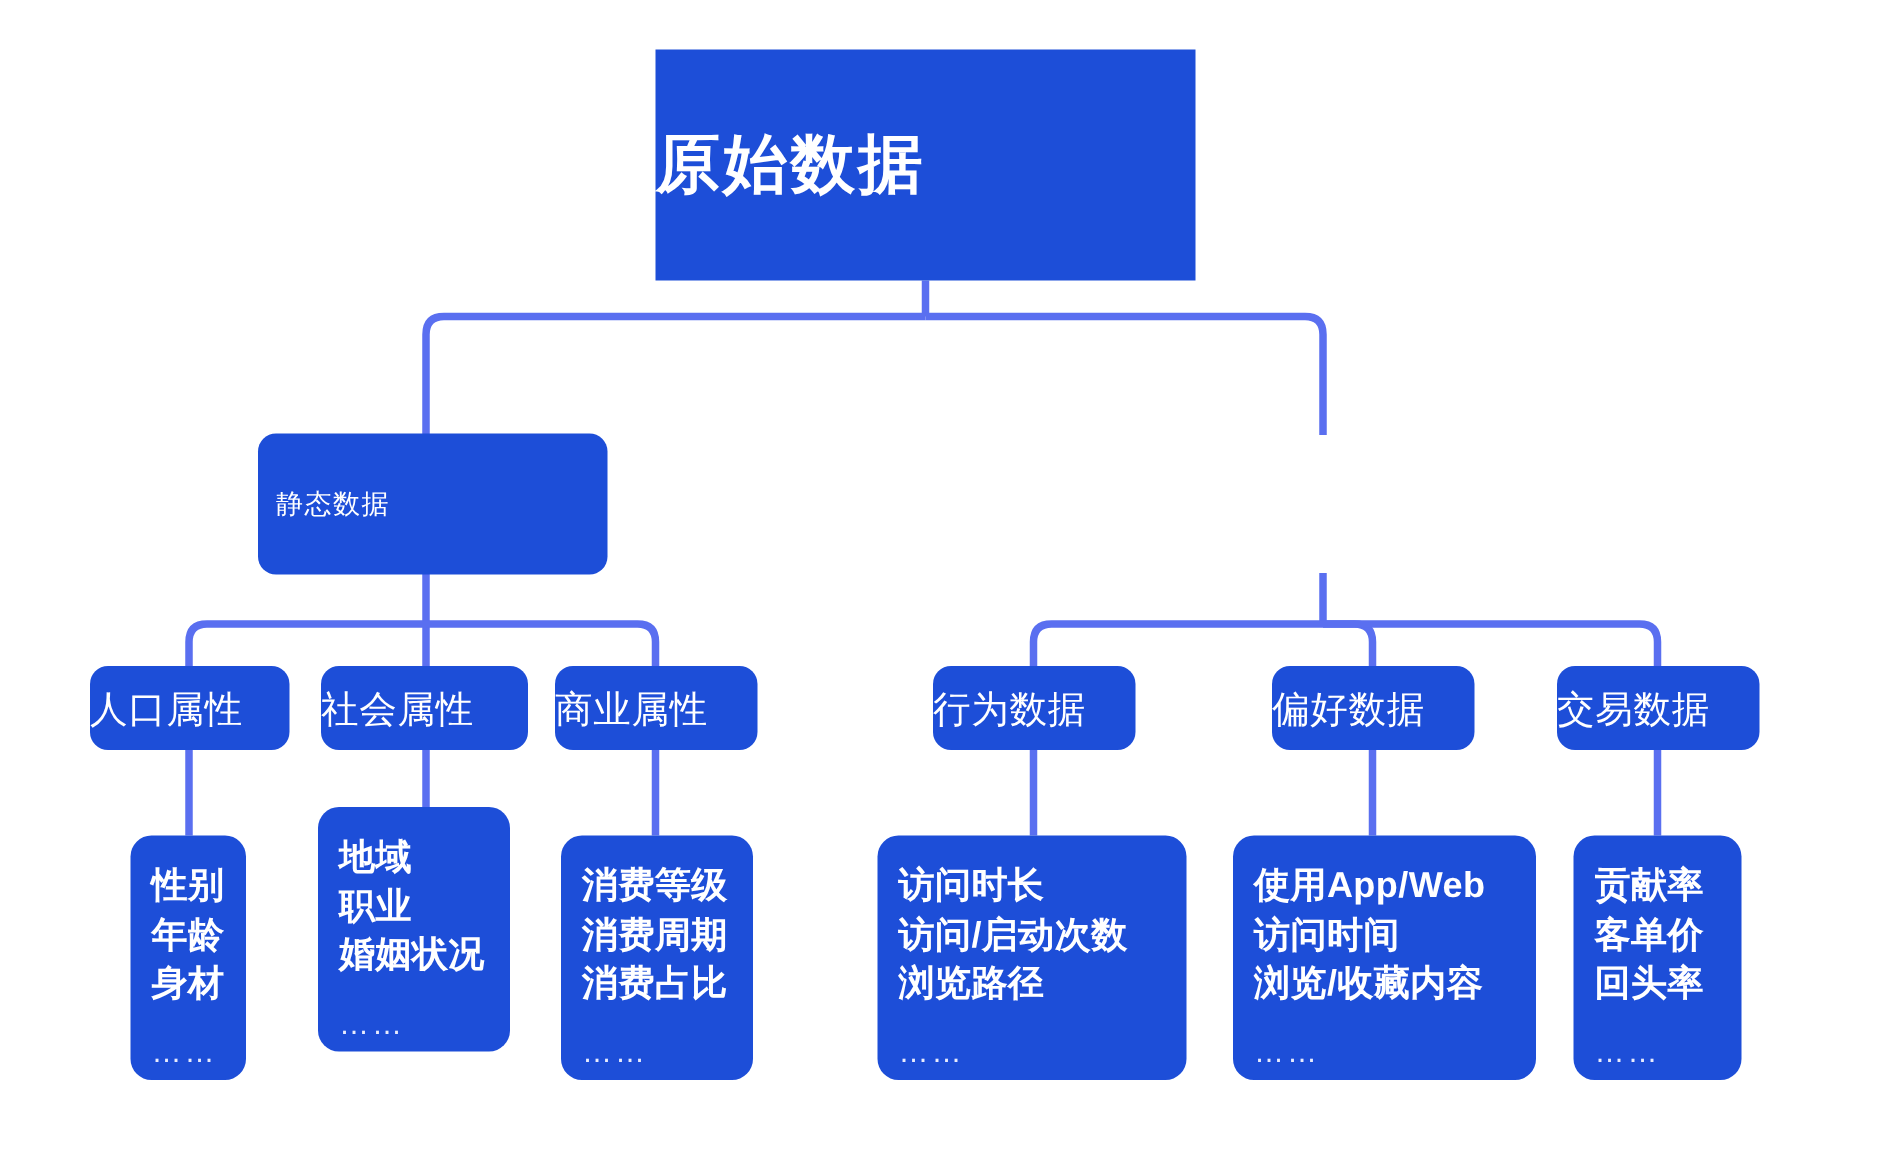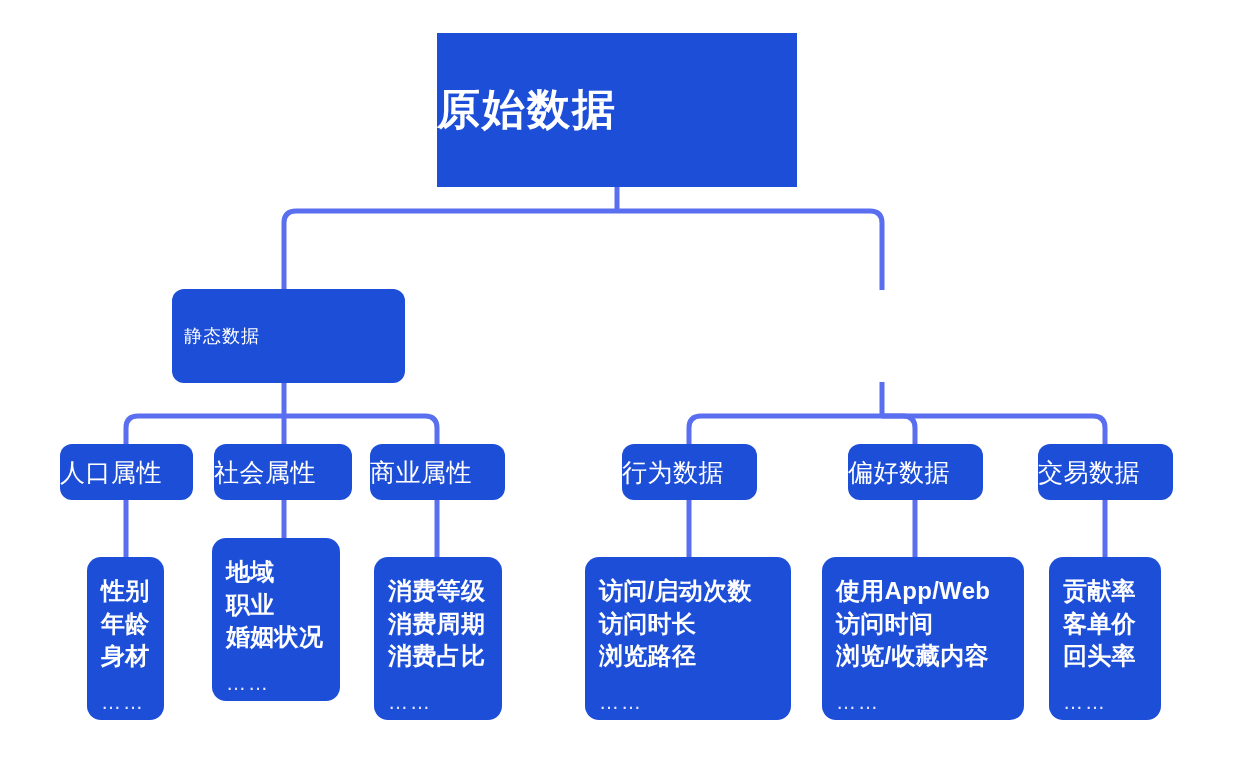--- a/index.html
+++ b/index.html
@@ -172,22 +172,22 @@
   </div>
 
   <div class="node node-leaf" style="left:374px; top:557px; width:128px; height:163px;">
     <span class="leaf-line">消费等级</span>
     <span class="leaf-line">消费周期</span>
     <span class="leaf-line">消费占比</span>
     <span class="leaf-ellipsis">……</span>
   </div>
 
   <div class="node node-leaf" style="left:585px; top:557px; width:206px; height:163px;">
+    <span class="leaf-line">访问时长</span>
     <span class="leaf-line">访问/启动次数</span>
-    <span class="leaf-line">访问时长</span>
     <span class="leaf-line">浏览路径</span>
     <span class="leaf-ellipsis">……</span>
   </div>
 
   <div class="node node-leaf" style="left:822px; top:557px; width:202px; height:163px;">
     <span class="leaf-line">使用App/Web</span>
     <span class="leaf-line">访问时间</span>
     <span class="leaf-line">浏览/收藏内容</span>
     <span class="leaf-ellipsis">……</span>
   </div>

